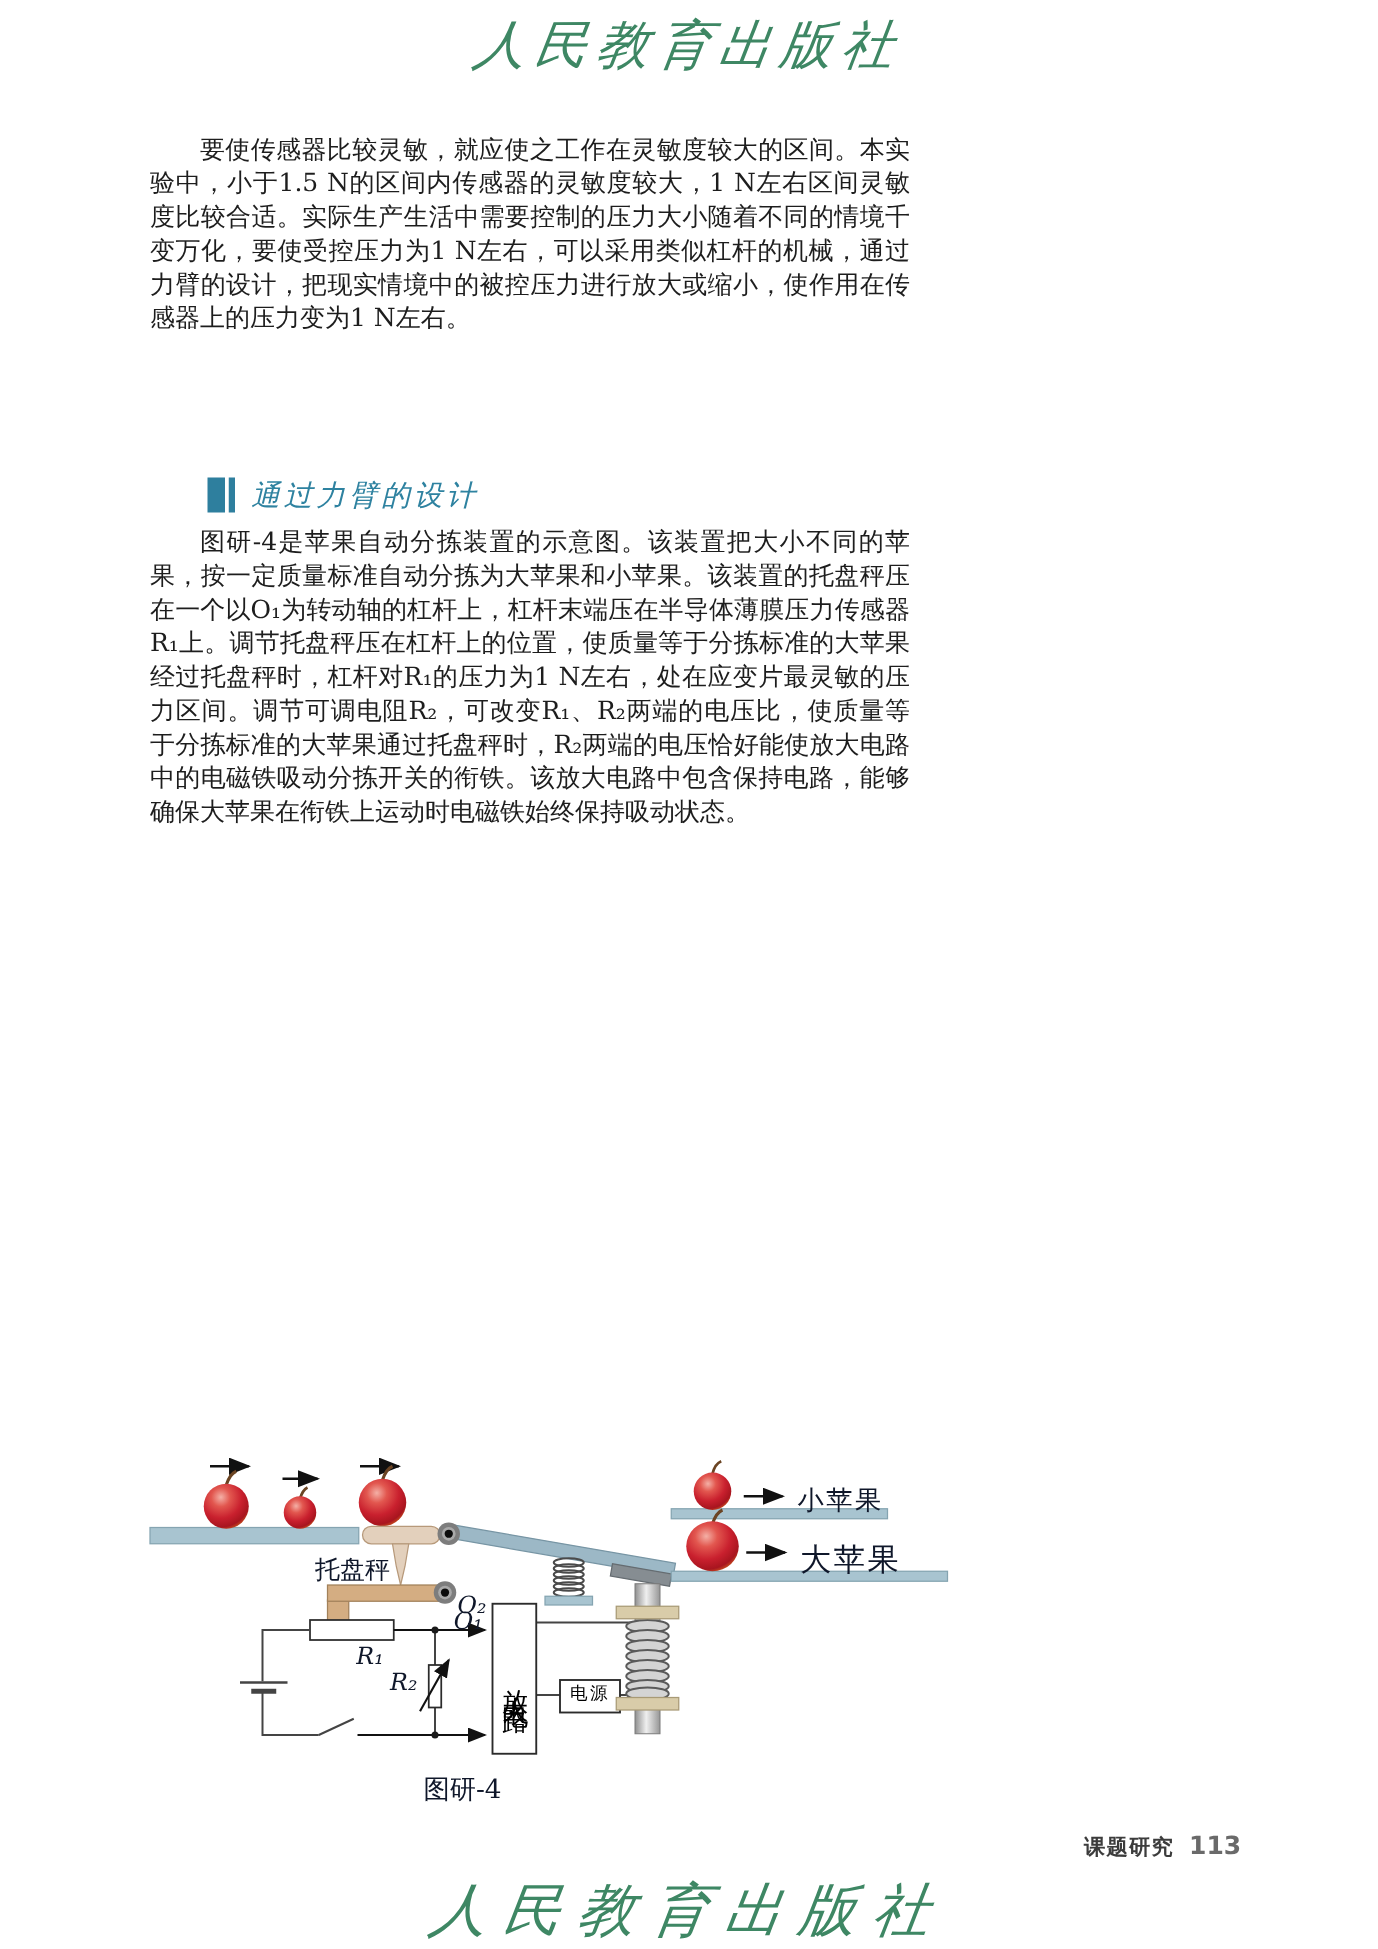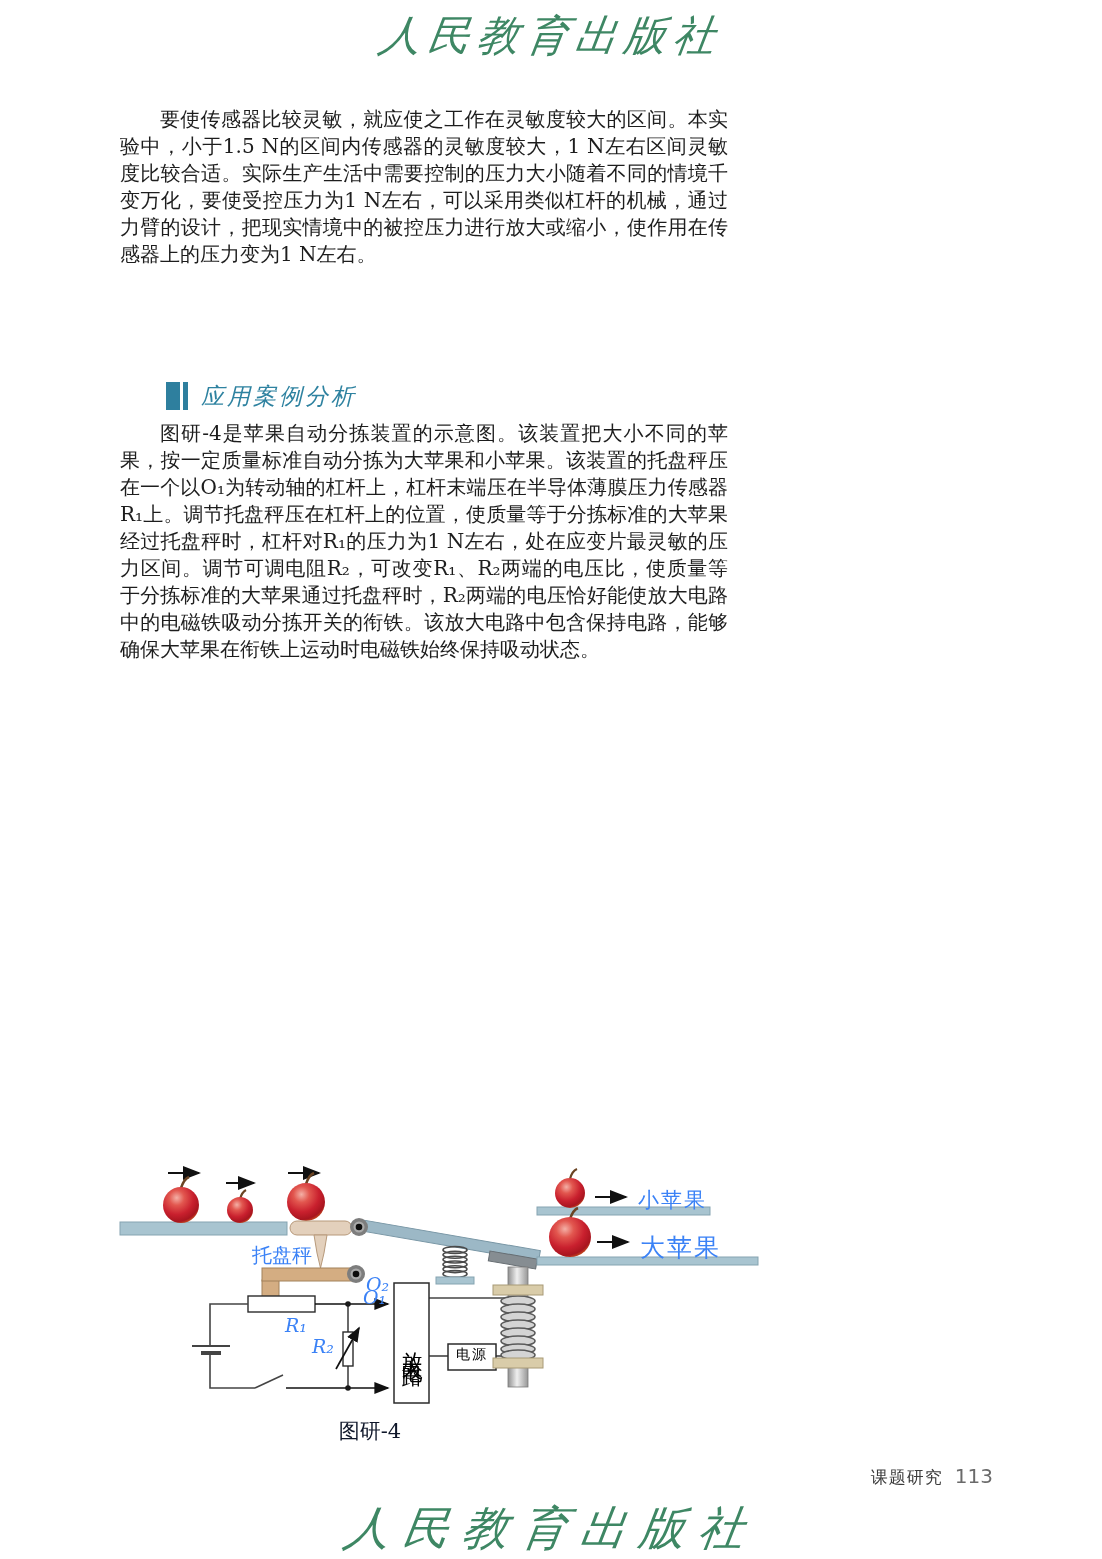--- a/index.html
+++ b/index.html
@@ -11,45 +11,45 @@
   .wm-bottom{top:1498px;font-size:46px;letter-spacing:13px;}
   .para{position:absolute;left:120px;width:608px;margin:0;font-size:20px;line-height:27px;
         text-align:justify;text-indent:2em;color:#1d1d1d;}
   .p1{top:106px;} .p2{top:420px;} .p3{top:849px;}
   .sec-header{position:absolute;left:166px;top:381px;display:flex;align-items:center;height:30px;}
   .sec-bar1{width:14px;height:28px;background:#2e7f9e;}
   .sec-bar2{width:5px;height:28px;background:#2e7f9e;margin-left:3px;}
   .sec-label{margin-left:13px;font-size:23px;letter-spacing:3px;font-style:italic;color:#2e82a0;}
   .figure{position:absolute;left:100px;top:1155px;width:730px;height:310px;}
   .figure svg{position:absolute;left:0;top:0;}
-  .fig-label{position:absolute;color:#3b82f6;font-size:20px;white-space:nowrap;}
+  .fig-label{position:absolute;color:#0f172a;font-size:20px;white-space:nowrap;}
   .sub-label{font-style:italic;font-size:19px;}
   .amp-label{position:absolute;left:296px;top:134px;width:32px;height:112px;
         writing-mode:vertical-rl;text-orientation:upright;font-size:21px;letter-spacing:5px;
         display:flex;align-items:center;justify-content:center;}
   .power-label{position:absolute;left:348px;top:191px;width:48px;text-align:center;
         font-size:14px;letter-spacing:2px;}
   .caption{position:absolute;left:210px;top:262px;width:120px;text-align:center;font-size:21px;color:#0f172a;}
-  .footer{position:absolute;right:109px;top:1464px;white-space:nowrap;}
+  .footer{position:absolute;right:109px;top:1464px;white-space:nowrap;font-weight:bold;}
   .footer-section{font-size:17px;color:#3c3c3c;letter-spacing:1px;}
   .footer-page{font-size:20px;color:#6a6a6a;margin-left:12px;font-family:"DejaVu Sans",sans-serif;}
 </style>
 </head>
 <body>
 
 <div class="page">
 
   <div class="watermark wm-top">人民教育出版社</div>
 
   <p class="para p1">要使传感器比较灵敏，就应使之工作在灵敏度较大的区间。本实验中，小于1.5 N的区间内传感器的灵敏度较大，1 N左右区间灵敏度比较合适。实际生产生活中需要控制的压力大小随着不同的情境千变万化，要使受控压力为1 N左右，可以采用类似杠杆的机械，通过力臂的设计，把现实情境中的被控压力进行放大或缩小，使作用在传感器上的压力变为1 N左右。</p>
 
   <div class="sec-header">
     <div class="sec-bar1"></div>
     <div class="sec-bar2"></div>
-    <div class="sec-label">应用案例分析</div>
+    <div class="sec-label">通过力臂的设计</div>
   </div>
 
   <p class="para p2">图研-4是苹果自动分拣装置的示意图。该装置把大小不同的苹果，按一定质量标准自动分拣为大苹果和小苹果。该装置的托盘秤压在一个以O₁为转动轴的杠杆上，杠杆末端压在半导体薄膜压力传感器R₁上。调节托盘秤压在杠杆上的位置，使质量等于分拣标准的大苹果经过托盘秤时，杠杆对R₁的压力为1 N左右，处在应变片最灵敏的压力区间。调节可调电阻R₂，可改变R₁、R₂两端的电压比，使质量等于分拣标准的大苹果通过托盘秤时，R₂两端的电压恰好能使放大电路中的电磁铁吸动分拣开关的衔铁。该放大电路中包含保持电路，能够确保大苹果在衔铁上运动时电磁铁始终保持吸动状态。</p>
 
 
   <div class="figure">
     <svg width="730" height="310" viewBox="0 0 730 310">
       <defs>
         <radialGradient id="apg" cx="38%" cy="30%" r="75%">
           <stop offset="0%" stop-color="#f4b0a6"></stop>

